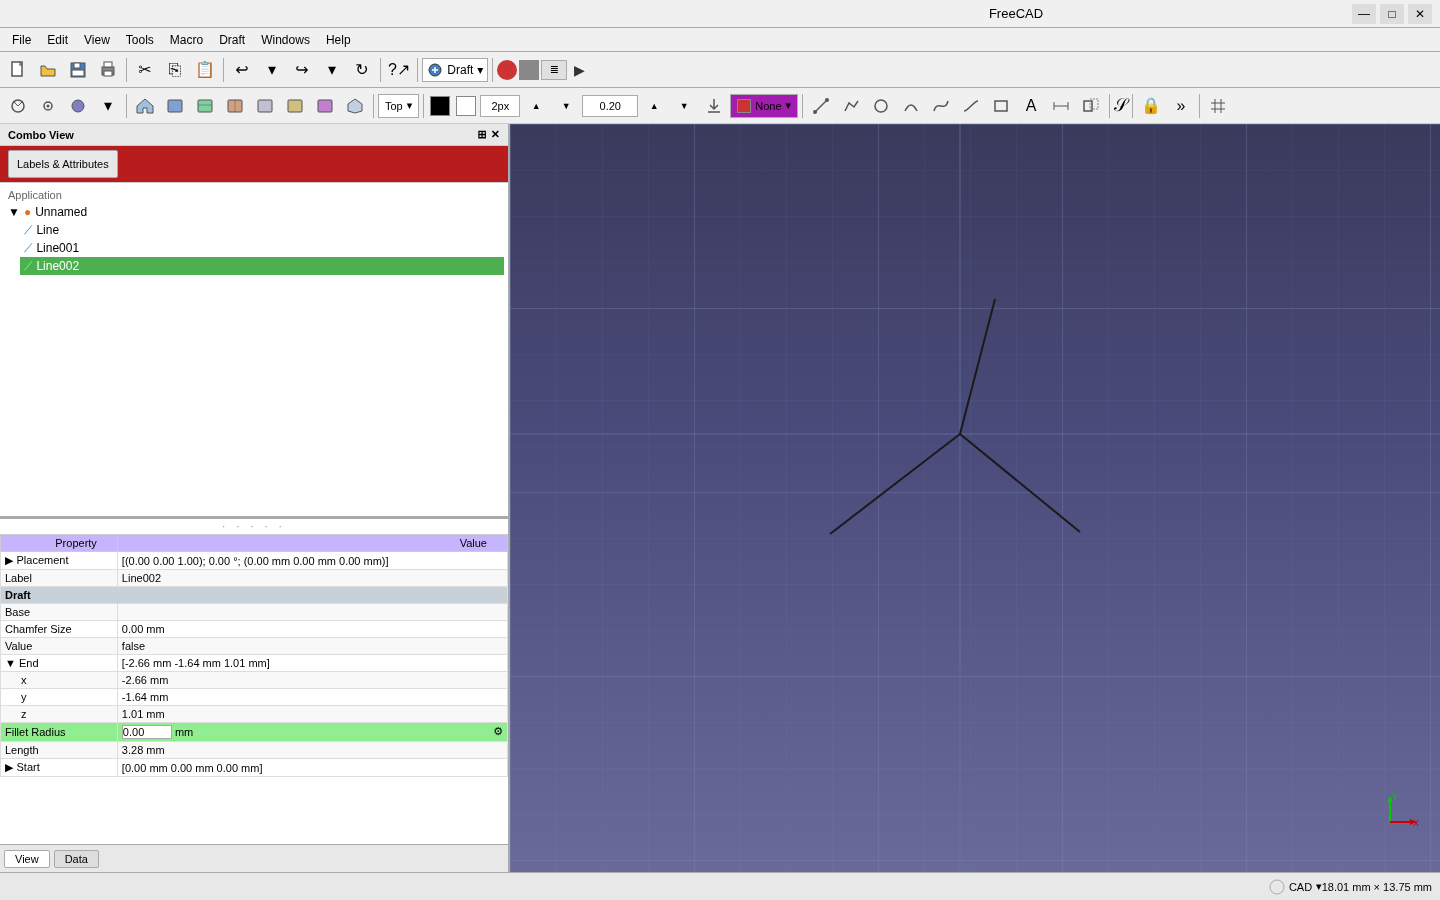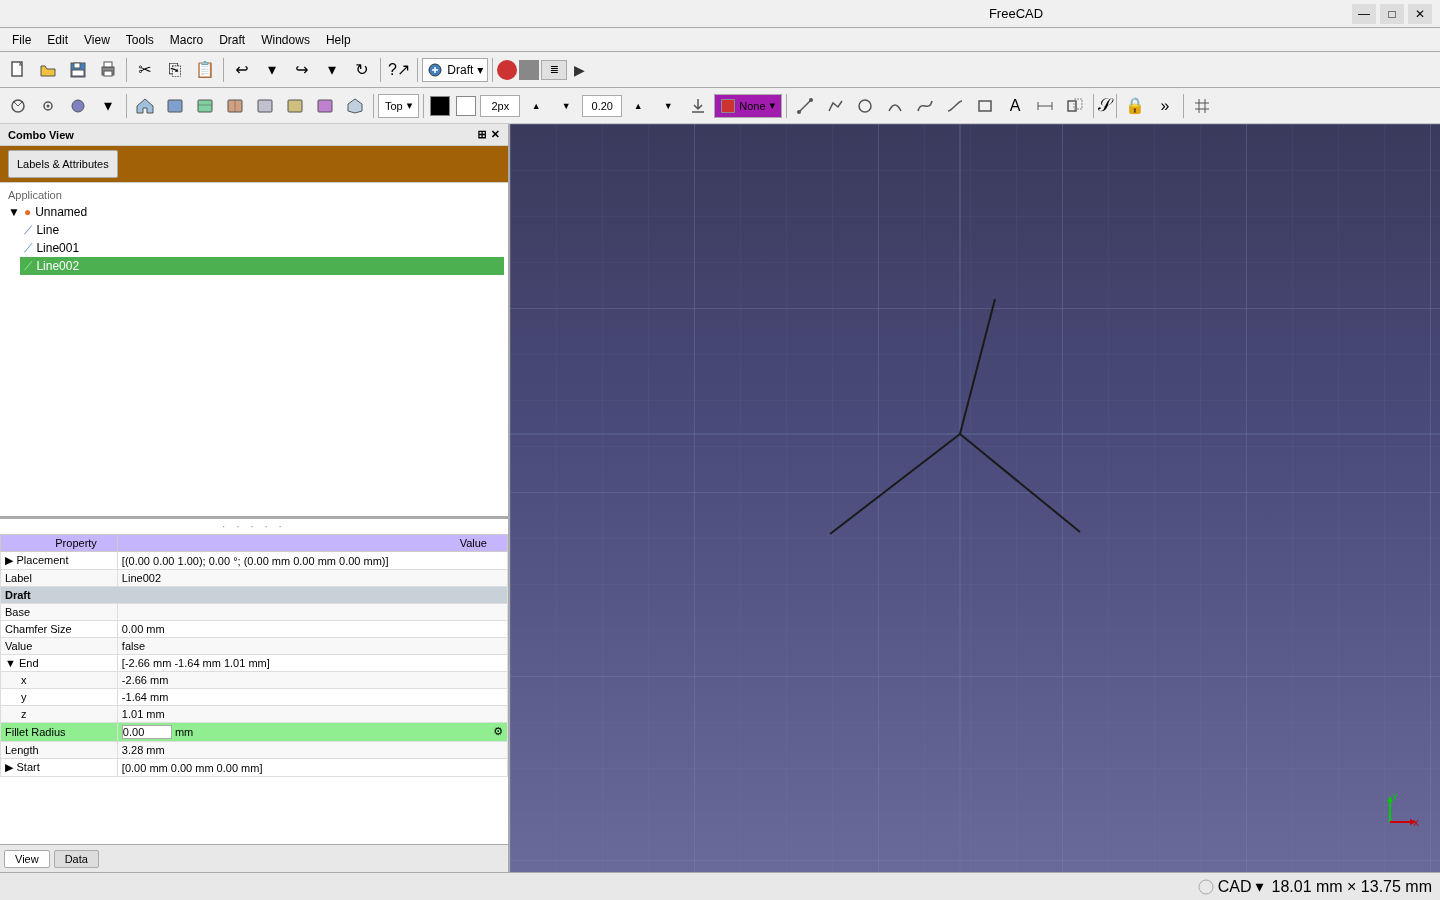--- a/index.html
+++ b/index.html
@@ -38,21 +38,21 @@
 
     
     #main { display: flex; height: calc(900px - 28px - 24px - 36px - 36px - 28px); }
 
     
     #left-panel { width: 510px; display: flex; flex-direction: column; background: #f5f5f5; border-right: 2px solid #aaa; }
     #combo-header { padding: 4px 8px; background: #e8e8e8; border-bottom: 1px solid #ccc; font-size: 11px; font-weight: bold; display: flex; justify-content: space-between; align-items: center; }
     #combo-tabs { display: flex; border-bottom: 1px solid #aaa; }
     .combo-tab { padding: 4px 12px; border: 1px solid #aaa; border-bottom: none; cursor: pointer; background: #ddd; font-size: 11px; margin-right: 2px; }
     .combo-tab.active { background: white; border-bottom: 1px solid white; z-index: 1; }
-    #labels-bar { padding: 4px 8px; background: #a16207; border-bottom: 1px solid #ccc; font-size: 11px; display: flex; align-items: center; gap: 4px; }
+    #labels-bar { padding: 4px 8px; background: #b91c1c; border-bottom: 1px solid #ccc; font-size: 11px; display: flex; align-items: center; gap: 4px; }
     #labels-btn { padding: 2px 8px; border: 1px solid #aaa; background: #e0e0e0; cursor: pointer; font-size: 11px; }
     #tree-area { flex: 1; overflow: auto; background: white; padding: 4px; min-height: 200px; }
     .tree-header { font-size: 11px; color: #666; padding: 2px 4px; }
     .tree-item { display: flex; align-items: center; gap: 4px; padding: 2px 4px; font-size: 12px; cursor: pointer; }
     .tree-item.selected { background: #4CAF50; color: white; }
     .tree-indent { padding-left: 16px; }
 
     
     #props-area { border-top: 3px solid #aaa; background: white; overflow: auto; flex: 1; }
     #props-scroll { overflow-y: scroll; height: 100%; }
@@ -76,21 +76,21 @@
       position: relative;
     }
     
     .grid-svg { position: absolute; top: 0; left: 0; width: 100%; height: 100%; }
 
     
     #axes-indicator { position: absolute; bottom: 20px; right: 20px; width: 60px; height: 60px; }
 
     
     #statusbar {
-      height: 28px; background: #e8e8e8; border-top: 1px solid #aaa; display: flex; align-items: center; justify-content: flex-end; padding: 0 8px; gap: 8px; font-size: 16px;
+      height: 28px; background: #e8e8e8; border-top: 1px solid #aaa; display: flex; align-items: center; justify-content: flex-end; padding: 0 8px; font-size: 11px;
     }
     .status-item { display: flex; align-items: center; gap: 4px; }
 
     .btn-record { width: 20px; height: 20px; background: #cc3333; border-radius: 50%; border: none; cursor: pointer; }
     .btn-stop { width: 20px; height: 20px; background: #888; border: none; cursor: pointer; }
     .btn-play { width: 20px; height: 20px; background: transparent; border: none; cursor: pointer; color: #333; font-size: 14px; }
     .btn-macro { width: 26px; height: 20px; border: 1px solid #aaa; background: #e0e0e0; cursor: pointer; font-size: 11px; }
   </style>
 </head>
 <body>
@@ -246,21 +246,21 @@
   <div class="tb-sep"></div>
 
   <div style="width:20px; height:20px; background:#000; border:1px solid #888; margin:0 2px; cursor:pointer;"></div>
 
   <div style="width:20px; height:20px; background:#fff; border:1px solid #888; margin:0 2px; cursor:pointer;"></div>
 
   <input class="tb-input" style="width: 40px;" value="2px" readonly="">
   <button class="tb-btn" style="font-size:9px;">▲</button>
   <button class="tb-btn" style="font-size:9px;">▼</button>
 
-  <input class="tb-input" style="width: 40px;" value="0.20" readonly="">
+  <input class="tb-input" style="width: 56px;" value="0.20" readonly="">
   <button class="tb-btn" style="font-size:9px;">▲</button>
   <button class="tb-btn" style="font-size:9px;">▼</button>
 
   <button class="tb-btn" title="Import">
     <svg width="18" height="18" viewBox="0 0 18 18">
         <path d="M9 2 L9 12 M5 8 L9 12 L13 8" fill="none" stroke="#555" stroke-width="1.5"></path>
         <line x1="3" y1="15" x2="15" y2="15" stroke="#555" stroke-width="1.5"></line>
       </svg>
   </button>
 

